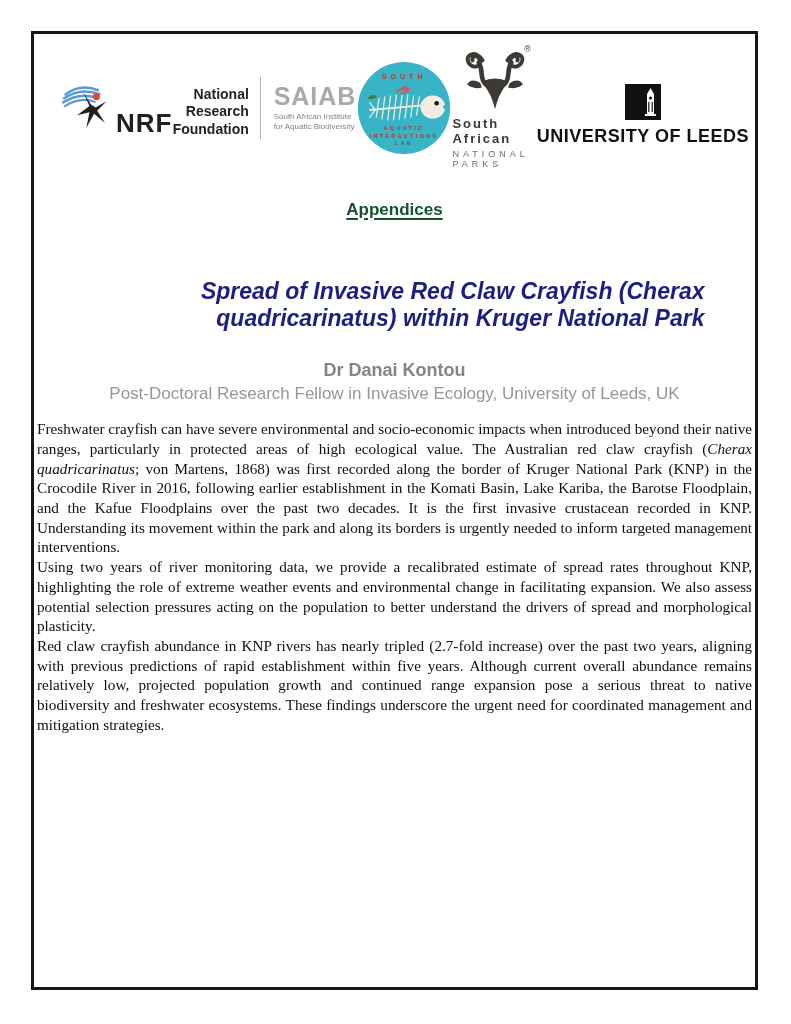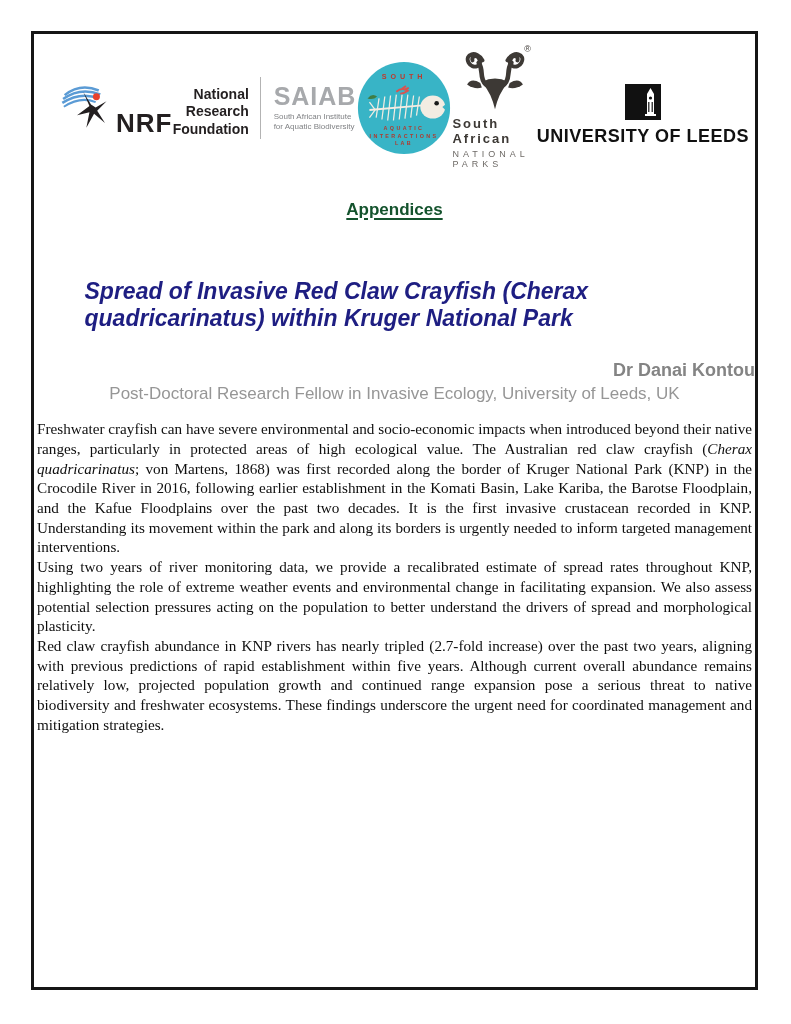--- a/index.html
+++ b/index.html
@@ -36,25 +36,25 @@
   .sanparks-line2{font-size:9px;color:#6e6a66;letter-spacing:4px;margin-top:3px;}
   
   .logo-leeds{flex-direction:column;align-items:center;margin-top:14px;}
   .leeds-name{font-size:18px;font-weight:bold;color:#111111;letter-spacing:0.5px;margin-top:2px;white-space:nowrap;}
   
   .appendices{
     text-align:center;margin-top:42px;font-size:17px;font-weight:bold;color:#14532d;
   }
   .appendices span{text-decoration:underline;text-decoration-thickness:2px;text-underline-offset:3px;}
   .doc-title{
-    margin:58px auto 0 auto;max-width:620px;text-align:left;
+    margin:58px auto 0 auto;max-width:620px;text-align:right;
     font-size:23px;font-weight:bold;font-style:italic;line-height:1.18;
   }
   .author-name{
-    text-align:right;margin-top:28px;font-size:18px;font-weight:bold;
+    text-align:center;margin-top:28px;font-size:18px;font-weight:bold;
   }
   .author-affiliation{
     text-align:center;margin-top:3px;font-size:17px;
   }
   
   .abstract{
     margin-top:15px;padding:0 3px;
     font-family:"Liberation Serif",serif;font-size:15.2px;line-height:19.7px;
     color:#0e0e0e;text-align:justify;
   }

